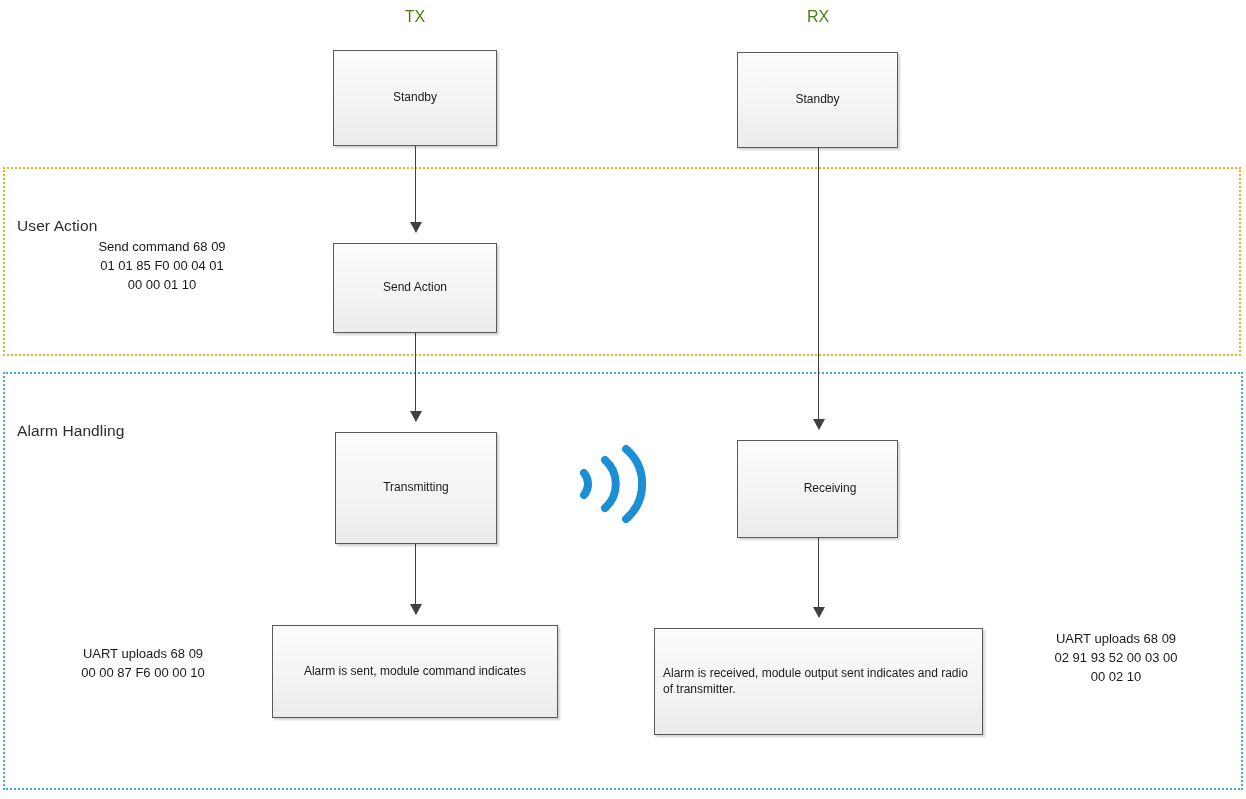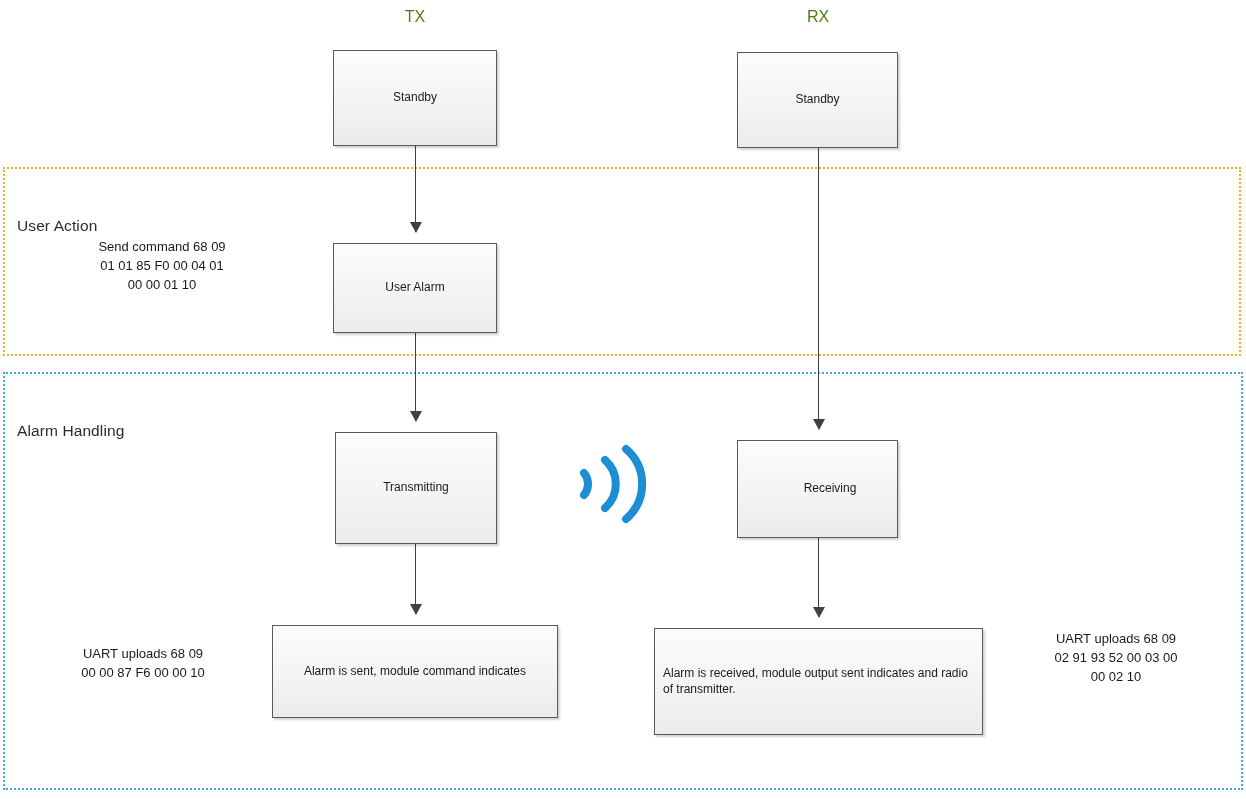--- a/index.html
+++ b/index.html
@@ -146,21 +146,21 @@
     <div class="lane-label">Alarm Handling</div>
   </div>
 
   <div class="arrow arr-tx-1"></div>
   <div class="arrow arr-tx-2"></div>
   <div class="arrow arr-tx-3"></div>
   <div class="arrow arr-rx-1"></div>
   <div class="arrow arr-rx-2"></div>
 
   <div class="node node-tx-standby">Standby</div>
-  <div class="node node-send-alarm">User Alarm</div>
+  <div class="node node-send-alarm">Send Action</div>
   <div class="node node-transmitting" style="left:335px;top:432px;width:162px;height:112px;">Transmitting</div>
   <div class="node node-tx-result">Alarm is sent, module command indicates</div>
 
   <div class="node node-rx-standby">Standby</div>
   <div class="node node-receive">Receiving</div>
   <div class="node node-rx-result">Alarm is received, module output sent indicates and radio of transmitter.</div>
 
   <div class="wireless-icon">
     <svg width="80" height="82" viewBox="0 0 80 82" xmlns="http://www.w3.org/2000/svg">
       <g fill="none" stroke="#1b8ed4" stroke-linecap="round">

